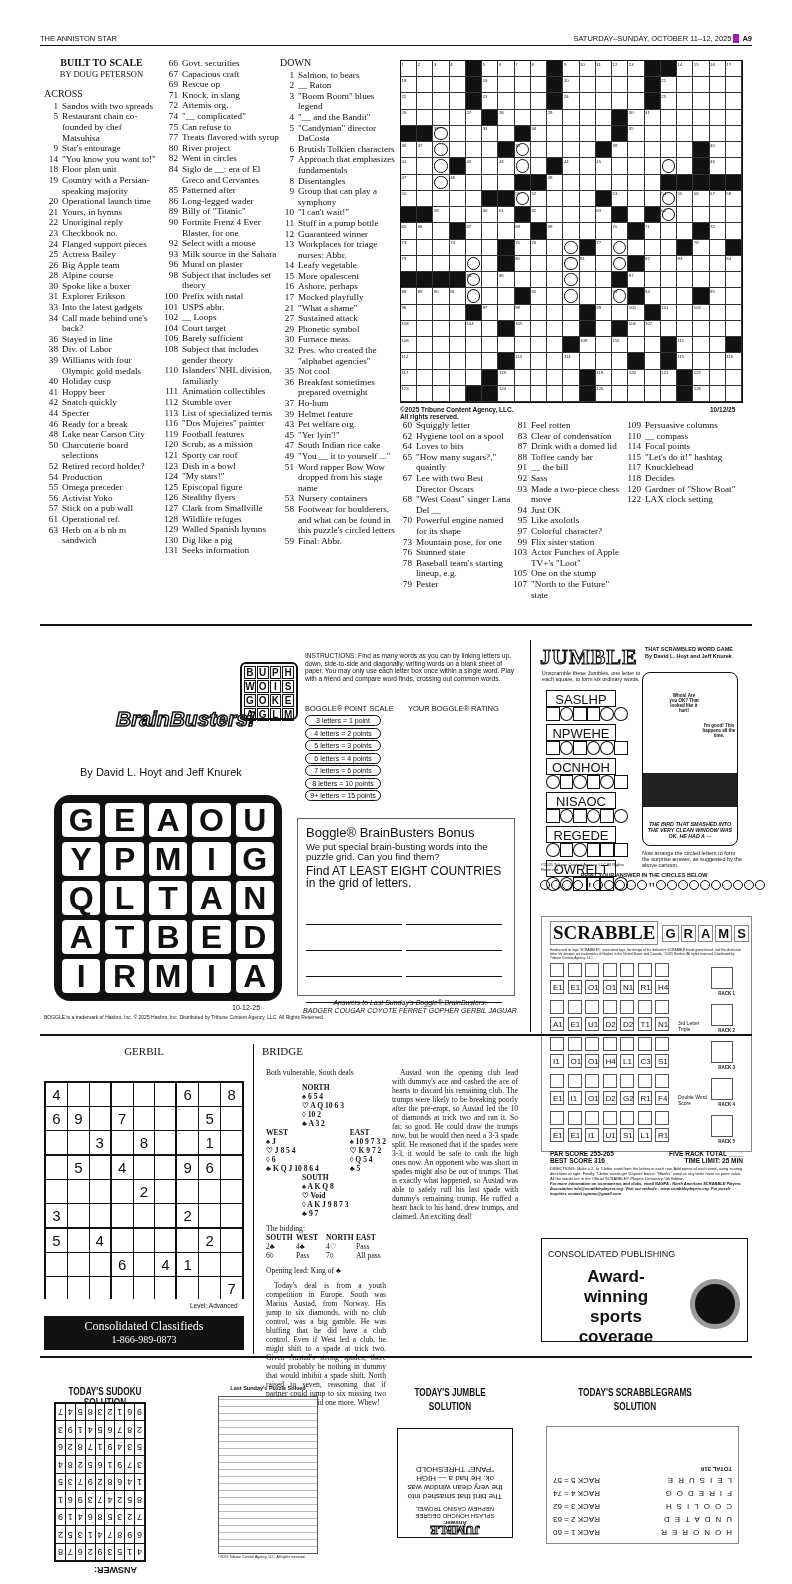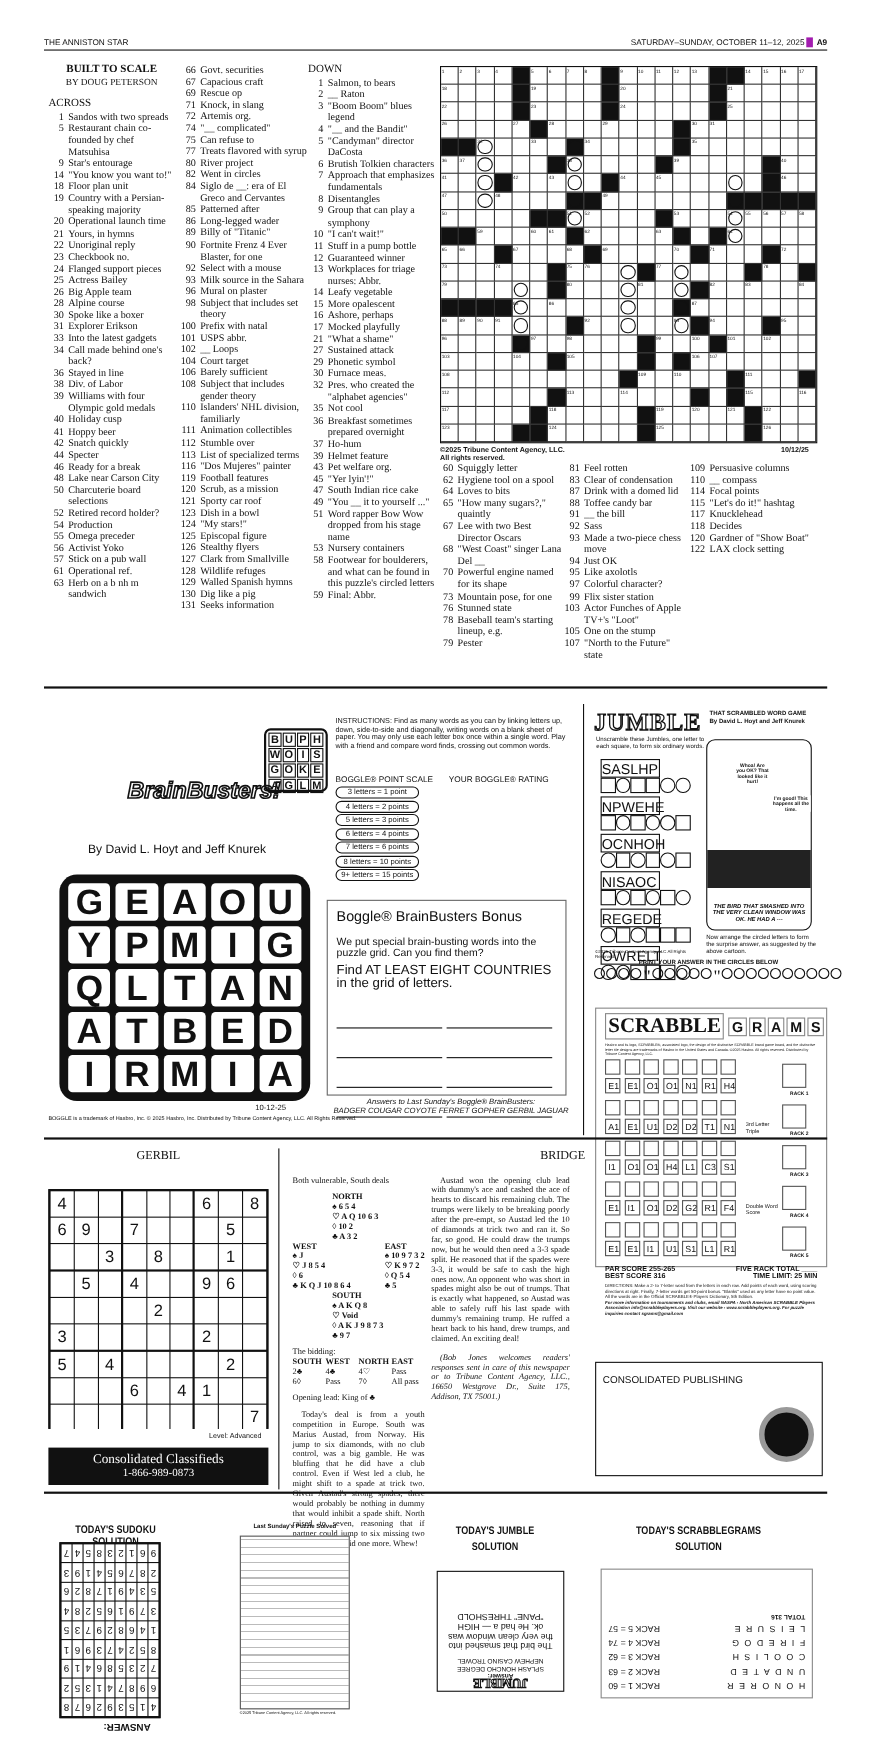--- a/index.html
+++ b/index.html
@@ -30,21 +30,21 @@
 .blogo .sub{position:absolute;left:62px;top:55px;font-family:"Liberation Sans",sans-serif;font-weight:bold;font-size:21px;color:#fff;-webkit-text-stroke:1.5px #111;font-style:italic}
 .mini{position:absolute;left:240px;top:662px;width:58px;height:58px;border:2px solid #111;border-radius:6px;display:grid;grid-template-columns:repeat(4,1fr);gap:1px;padding:2px}
 .mini span{border:1px solid #111;font-family:"Liberation Sans",sans-serif;font-weight:bold;font-size:10px;text-align:center;line-height:11px}
 .bgrid{position:absolute;left:54px;top:795px;width:228px;height:206px;background:#111;border-radius:16px;display:grid;grid-template-columns:repeat(5,1fr);grid-template-rows:repeat(5,1fr);gap:5px;padding:8px}
 .bgrid span{background:#fff;border-radius:4px;font-family:"Liberation Sans",sans-serif;font-weight:bold;font-size:32px;text-align:center;line-height:34px}
 .pill{border:1px solid #111;border-radius:8px;font-size:7px;text-align:center;width:76px;margin-bottom:1.5px;line-height:9px}
 .bonus{position:absolute;left:297px;top:818px;width:218px;height:178px;border:1px solid #666;padding:6px 8px}
 .line{display:inline-block;width:96px;border-bottom:1.5px solid #111;margin:8px 4px 0 0;height:14px}
 
 .jrow{width:82px;margin-bottom:3px}
-.jw{border:1px solid #111;font-family:"Liberation Sans",sans-serif;font-size:13px;height:17px;line-height:17px;width:54px}
+.jw{border:1px solid #111;font-family:"Liberation Sans",sans-serif;font-size:13px;text-align:center;height:17px;line-height:17px;width:70px}
 .jb{display:flex}
 .jb span{width:13.6px;height:14px;border:1px solid #111}
 .jb span.o{border-radius:50%}
 
 .sg{position:absolute;left:541px;top:916px;width:211px;height:236px;border:1px solid #888;padding:4px 8px}
 .srow{display:flex;gap:3.5px;margin-bottom:3px}
 .srow span{width:14px;height:14px;border:1px solid #555;font-family:"Liberation Sans",sans-serif;font-size:8px;line-height:13px;padding-left:2px}
 .rack{position:absolute;right:10px;width:22px;height:22px;border:1px solid #555}
 .racklbl{position:absolute;right:8px;font-family:"Liberation Sans",sans-serif;font-size:4.5px;font-weight:bold}
 
@@ -1181,21 +1181,21 @@
     <span>E</span>
     <span>D</span>
     <span>I</span>
     <span>R</span>
     <span>M</span>
     <span>I</span>
     <span>A</span>
   </div>
 <div class="bonus sans">
   <div style="font-size:13px">Boggle® BrainBusters Bonus</div>
-  <div style="font-size:9.5px;line-height:10px;margin-top:12px">We put special brain-busting words into the puzzle grid. Can you find them?</div>
+  <div style="font-size:9.5px;line-height:10px;margin-top:2px">We put special brain-busting words into the puzzle grid. Can you find them?</div>
   <div style="font-size:12px;line-height:12px;margin-top:3px">Find AT LEAST EIGHT COUNTRIES in the grid of letters.</div>
   <div style="margin-top:14px"><span class="line"></span><span class="line"></span><span class="line"></span><span class="line"></span><span class="line"></span><span class="line"></span><span class="line"></span><span class="line"></span></div>
 </div>
 <div class="sans" style="position:absolute;left:300px;top:999px;width:220px;text-align:center;font-size:7px;font-style:italic;line-height:8px">
   <div>Answers to Last Sunday's Boggle® BrainBusters:</div>
     <div>BADGER COUGAR COYOTE FERRET GOPHER GERBIL JAGUAR</div>
 </div>
 <div class="sans" style="position:absolute;left:232px;top:1004px;font-size:7px">10-12-25</div>
 <div class="sans" style="position:absolute;left:44px;top:1014px;font-size:5px">BOGGLE is a trademark of Hasbro, Inc.     © 2025 Hasbro, Inc. Distributed by Tribune Content Agency, LLC. All Rights Reserved.</div>
 
@@ -1443,20 +1443,21 @@
   <div class="sans" style="display:flex;justify-content:space-between;font-size:6.5px;font-weight:bold">
       <span>BEST SCORE 316</span>
       <span>TIME LIMIT: 25 MIN</span>
     </div>
   <div class="sans" style="font-size:4px;line-height:5px;margin-top:2px">DIRECTIONS: Make a 2- to 7-letter word from the letters in each row. Add points of each word, using scoring directions at right. Finally, 7-letter words get 50-point bonus. "Blanks" used as any letter have no point value. All the words are in the Official SCRABBLE® Players Dictionary, 5th Edition.</div>
   <div class="sans" style="font-size:4px;line-height:5px;font-style:italic;font-weight:bold">For more information on tournaments and clubs, email NASPA - North American SCRABBLE Players Association info@scrabbleplayers.org. Visit our website - www.scrabbleplayers.org. For puzzle inquiries contact sgrams@gmail.com</div>
 </div>
 
 <div style="position:absolute;left:541px;top:1238px;width:207px;height:104px;border:1px solid #111;overflow:hidden">
   <div class="sans" style="position:absolute;left:6px;top:10px;font-size:9px">CONSOLIDATED PUBLISHING</div>
+  <div class="sans" style="position:absolute;left:14px;top:28px;width:120px;font-size:17px;font-weight:bold;line-height:20px;text-align:center">Award-winning sports coverage</div>
   <div style="position:absolute;left:148px;top:40px;width:50px;height:50px;border-radius:50%;border:5px solid #999;background:#111"></div>
 </div>
 
 <div class="hr" style="top:1034px"></div>
 
 <div style="position:absolute;left:44px;top:1045px;width:200px;text-align:center;font-size:11px">GERBIL</div>
 <div class="sud" id="sud">
     <span>4</span>
     <span></span>
     <span style="margin-right: 1px;"></span>
@@ -1539,21 +1540,21 @@
     <span></span>
     <span>7</span>
   </div>
 <div class="sans" style="position:absolute;left:190px;top:1302px;font-size:6.5px">Level: Advanced</div>
 <div style="position:absolute;left:44px;top:1316px;width:200px;height:34px;background:#111;color:#fff;text-align:center">
   <div style="font-size:12px;margin-top:3px">Consolidated Classifieds</div>
   <div style="font-size:10px">1-866-989-0873</div>
 </div>
 <div class="vr" style="left:253px;top:1044px;height:310px"></div>
 
-<div style="position:absolute;left:262px;top:1045px;width:270px;text-align:right;font-size:11px">BRIDGE</div>
+<div style="position:absolute;left:262px;top:1045px;width:270px;text-align:left;font-size:11px">BRIDGE</div>
 <div class="bridge" style="left:266px;top:1068px;width:120px">
   <div>Both vulnerable, South deals</div>
   <div style="margin:6px 0 0 36px;font-weight:bold">
       <div>NORTH</div>
       <div>♠ 6 5 4</div>
       <div>♡ A Q 10 6 3</div>
       <div>◊ 10 2</div>
       <div>♣ A 3 2</div>
     </div>
   <div style="display:flex;justify-content:space-between;font-weight:bold">
@@ -1598,21 +1599,20 @@
         <span style="width: 30px;">Pass</span>
         <span style="width: 30px;">7◊</span>
         <span style="width: 30px;">All pass</span>
       </div>
     </div>
   <div style="margin-top:6px">Opening lead: King of ♣</div>
   <div style="margin-top:6px;text-indent:8px;text-align:justify">Today's deal is from a youth competition in Europe. South was Marius Austad, from Norway. His jump to six diamonds, with no club control, was a big gamble. He was bluffing that he did have a club control. Even if West led a club, he might shift to a spade at trick two. Given Austad's strong spades, there would probably be nothing in dummy that would inhibit a spade shift. North raised to seven, reasoning that if partner could jump to six missing two aces, she could bid one more. Whew!</div>
 </div>
 <div class="bridge" style="left:392px;top:1068px;width:126px;text-align:justify">
   <div style="text-indent:8px">Austad won the opening club lead with dummy's ace and cashed the ace of hearts to discard his remaining club. The trumps were likely to be breaking poorly after the pre-empt, so Austad led the 10 of diamonds at trick two and ran it. So far, so good. He could draw the trumps now, but he would then need a 3-3 spade split. He reasoned that if the spades were 3-3, it would be safe to cash the high ones now. An opponent who was short in spades might also be out of trumps. That is exactly what happened, so Austad was able to safely ruff his last spade with dummy's remaining trump. He ruffed a heart back to his hand, drew trumps, and claimed. An exciting deal!</div>
-  <div style="margin-top:8px;font-style:italic;text-indent:8px">(Bob Jones welcomes readers' responses sent in care of this newspaper or to Tribune Content Agency, LLC., 16650 Westgrove Dr., Suite 175, Addison, TX 75001.)</div>
 </div>
 
 <div class="hr" style="top:1356px"></div>
 
 <div class="solhead" style="left:50px;top:1386px;width:110px">TODAY'S SUDOKU SOLUTION</div>
 <div class="ssud flip" id="ssud">
     <span>4</span>
     <span>1</span>
     <span>5</span>
     <span>3</span>

